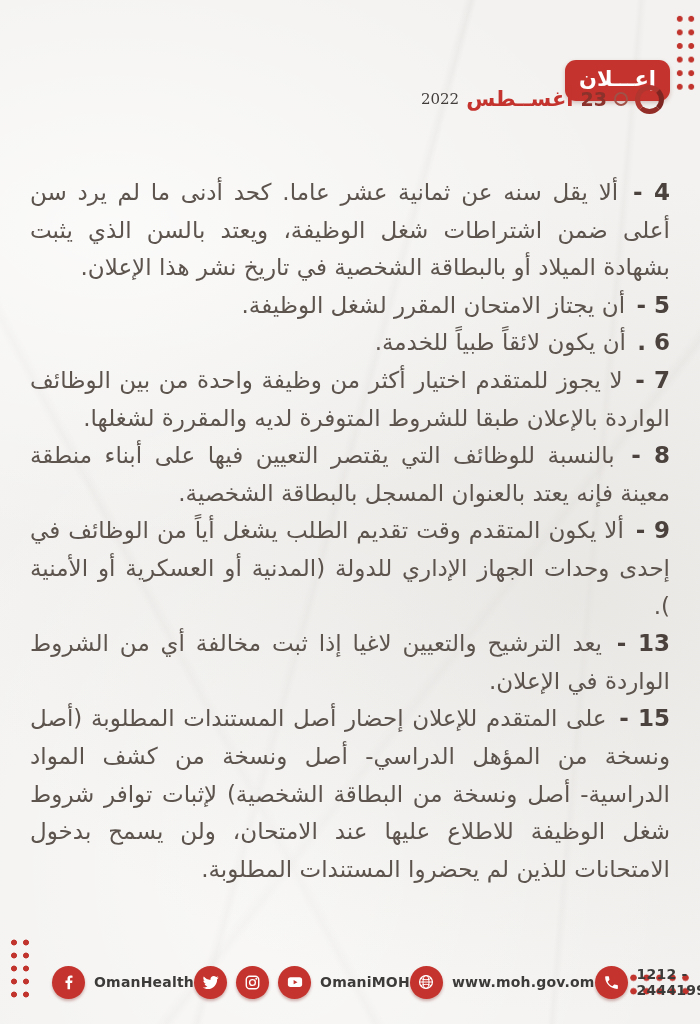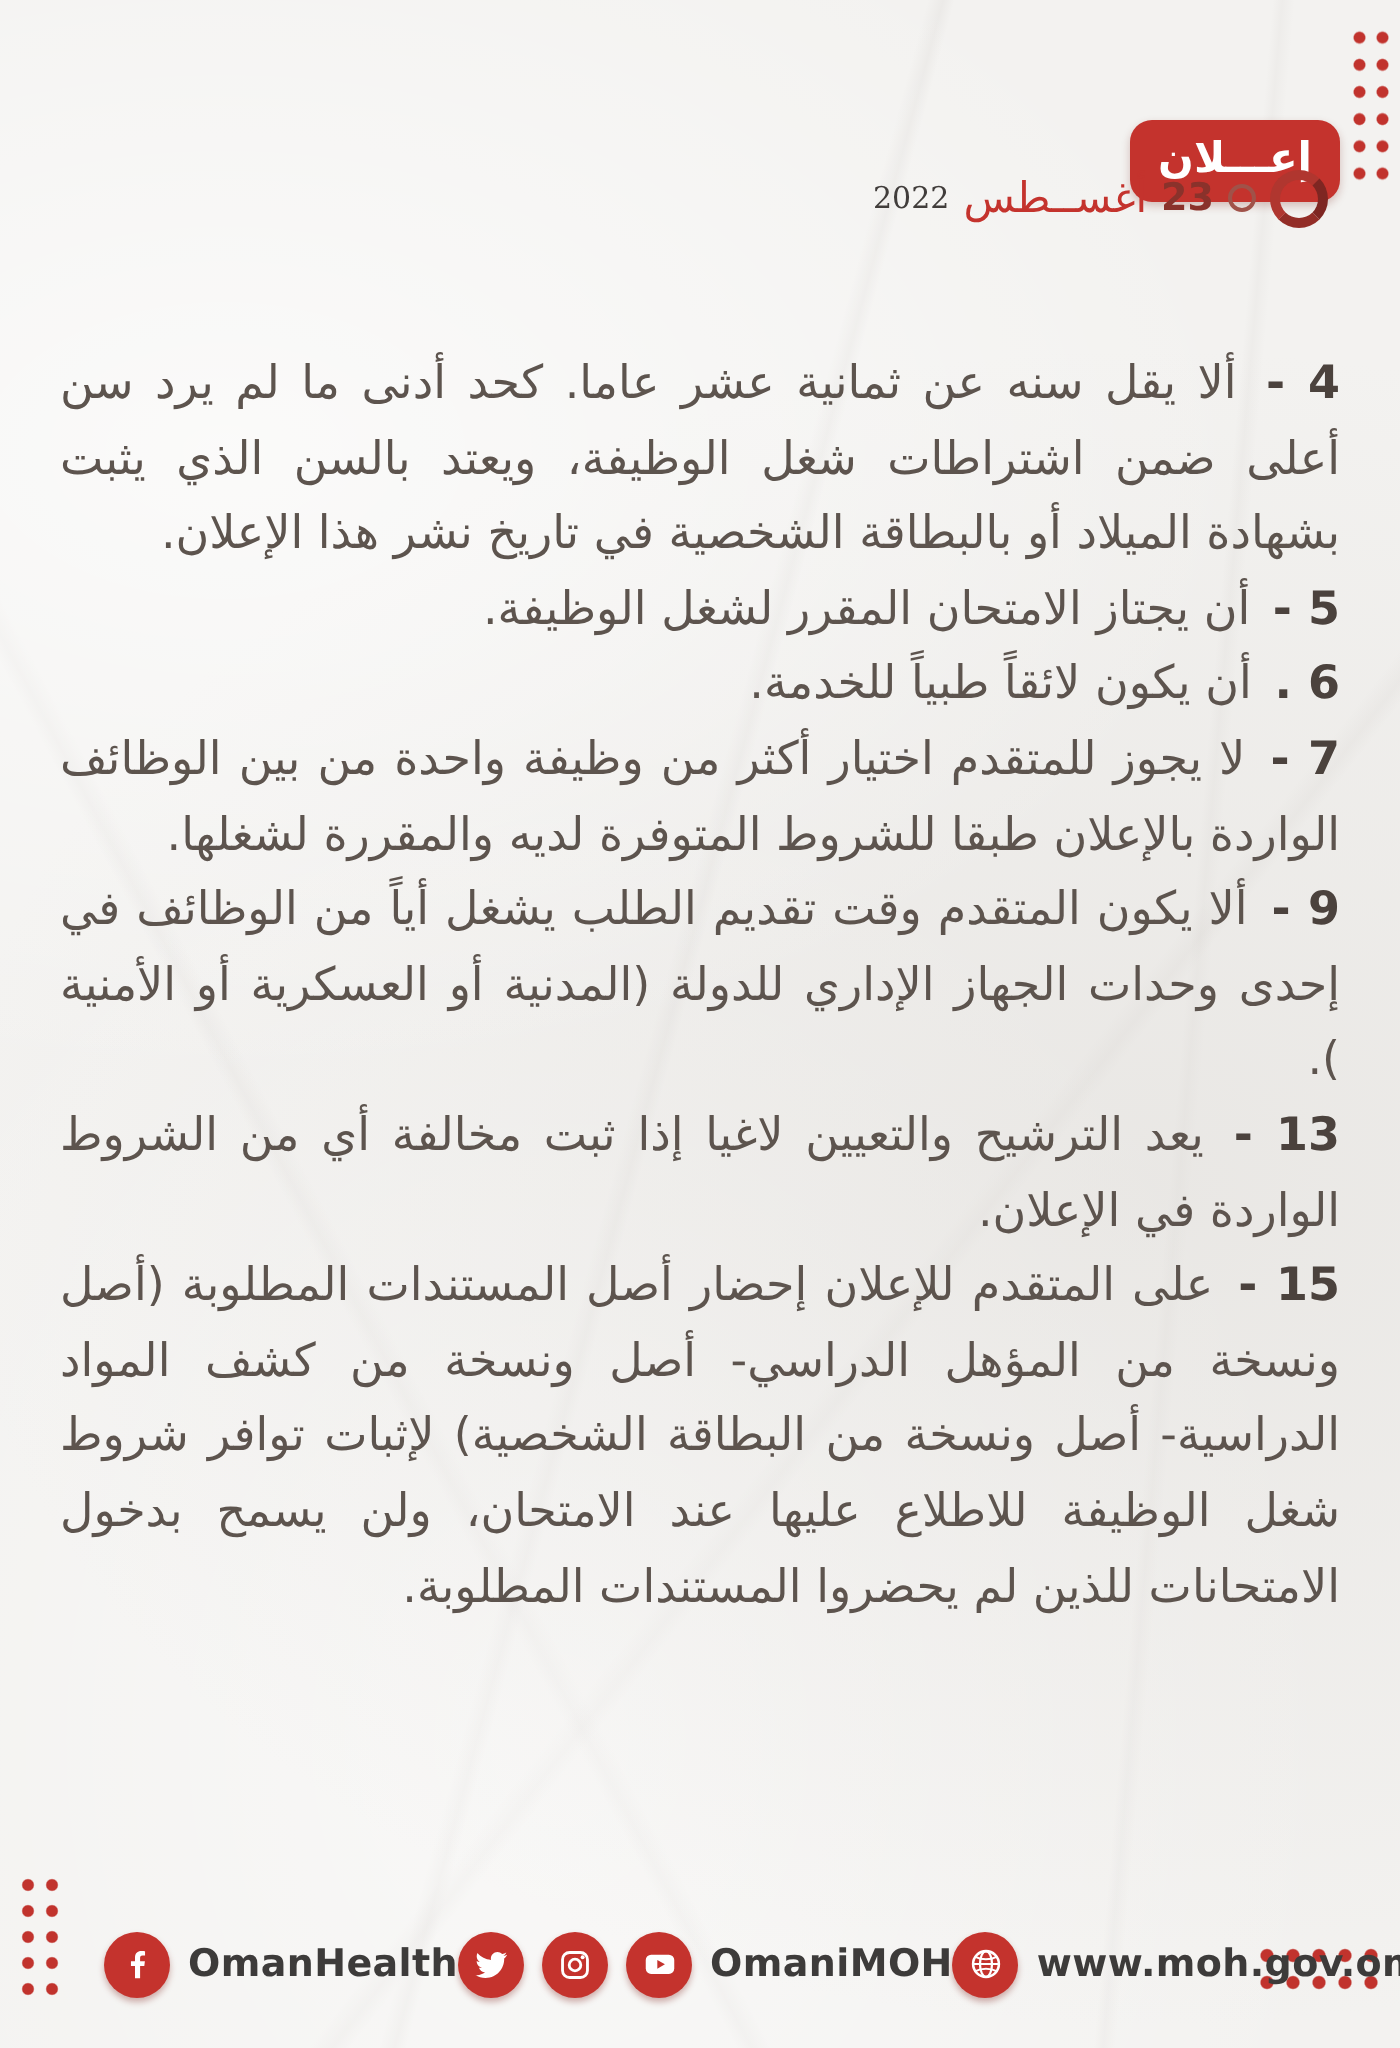--- a/index.html
+++ b/index.html
@@ -45,21 +45,21 @@
 
   
   .date-row {
     position:absolute; top:82px; right:36px; height:34px;
     display:flex; align-items:center; gap:7px; direction:rtl;
   }
   .ring-lg { width:29px; height:29px; border-radius:50%;
     border:5px solid #b0362f; border-right-color:#7e2622; border-bottom-color:#932d27; }
   .ring-sm { width:14px; height:14px; border-radius:50%; border:2.5px solid #a05249; }
   .date-day { font-size:19px; font-weight:bold; color:#8a322b; }
-  .date-month { font-size:21px; font-weight:normal; color:#c4332d; }
+  .date-month { font-size:21px; font-weight:bold; color:#c4332d; }
   .date-year { font-size:15px; color:#413d3b; font-family:"DejaVu Serif", serif; }
 
   
   .content {
     position:absolute; top:174px; right:30px; left:30px;
     direction:rtl; text-align:justify;
     font-size:23px; line-height:37.6px; color:#5d544e;
   }
   .content p.item { margin:0; }
   .content b.num { font-weight:bold; color:#4b423d; margin-left:4px; }
@@ -70,21 +70,21 @@
     display:flex; align-items:center; justify-content:space-between; direction:ltr;
   }
   .fgroup { display:flex; align-items:center; gap:9px; }
   .fgroup .iconset { display:flex; align-items:center; gap:9px; }
   .icirc {
     width:33px; height:33px; border-radius:50%; background:#c4332d; flex:0 0 auto;
     display:flex; align-items:center; justify-content:center;
     box-shadow:0 2px 3px rgba(130,35,30,.35);
   }
   .icirc svg { display:block; }
-  .flabel { font-size:19px; font-weight:bold; color:#3d3b3a; letter-spacing:.2px; }
+  .flabel { font-size:14px; font-weight:bold; color:#3d3b3a; letter-spacing:.2px; }
 </style>
 </head>
 <body>
 
 <div class="page">
 
   <div class="dots dots-tr"></div>
   <div class="dots dots-bl"></div>
   <div class="dots dots-br"></div>
 
@@ -97,20 +97,21 @@
     <span class="date-day">23</span>
     <span class="date-month">أغســطس</span>
     <span class="date-year">2022</span>
   </div>
 
   <div class="content">
     <p class="item"><b class="num">4 -</b> <span>ألا يقل سنه عن ثمانية عشر عاما. كحد أدنى ما لم يرد سن أعلى ضمن اشتراطات شغل الوظيفة، ويعتد بالسن الذي يثبت بشهادة الميلاد أو بالبطاقة الشخصية في تاريخ نشر هذا الإعلان.</span></p>
     <p class="item"><b class="num">5 -</b> <span>أن يجتاز الامتحان المقرر لشغل الوظيفة.</span></p>
     <p class="item"><b class="num">6 .</b> <span>أن يكون لائقاً طبياً للخدمة.</span></p>
     <p class="item"><b class="num">7 -</b> <span>لا يجوز للمتقدم اختيار أكثر من وظيفة واحدة من بين الوظائف الواردة بالإعلان طبقا للشروط المتوفرة لديه والمقررة لشغلها.</span></p>
+    <p class="item"><b class="num">8 -</b> <span>بالنسبة للوظائف التي يقتصر التعيين فيها على أبناء منطقة معينة فإنه يعتد بالعنوان المسجل بالبطاقة الشخصية.</span></p>
     <p class="item"><b class="num">9 -</b> <span>ألا يكون المتقدم وقت تقديم الطلب يشغل أياً من الوظائف في إحدى وحدات الجهاز الإداري للدولة (المدنية أو العسكرية أو الأمنية ).</span></p>
     <p class="item"><b class="num">13 -</b> <span>يعد الترشيح والتعيين لاغيا إذا ثبت مخالفة أي من الشروط الواردة في الإعلان.</span></p>
     <p class="item"><b class="num">15 -</b> <span>على المتقدم للإعلان إحضار أصل المستندات المطلوبة (أصل ونسخة من المؤهل الدراسي- أصل ونسخة من كشف المواد الدراسية- أصل ونسخة من البطاقة الشخصية) لإثبات توافر شروط شغل الوظيفة للاطلاع عليها عند الامتحان، ولن يسمح بدخول الامتحانات للذين لم يحضروا المستندات المطلوبة.</span></p>
   </div>
 
   <div class="footer">
 
     <div class="fgroup">
       <span class="icirc">
         <svg width="18" height="18" viewBox="0 0 24 24">

